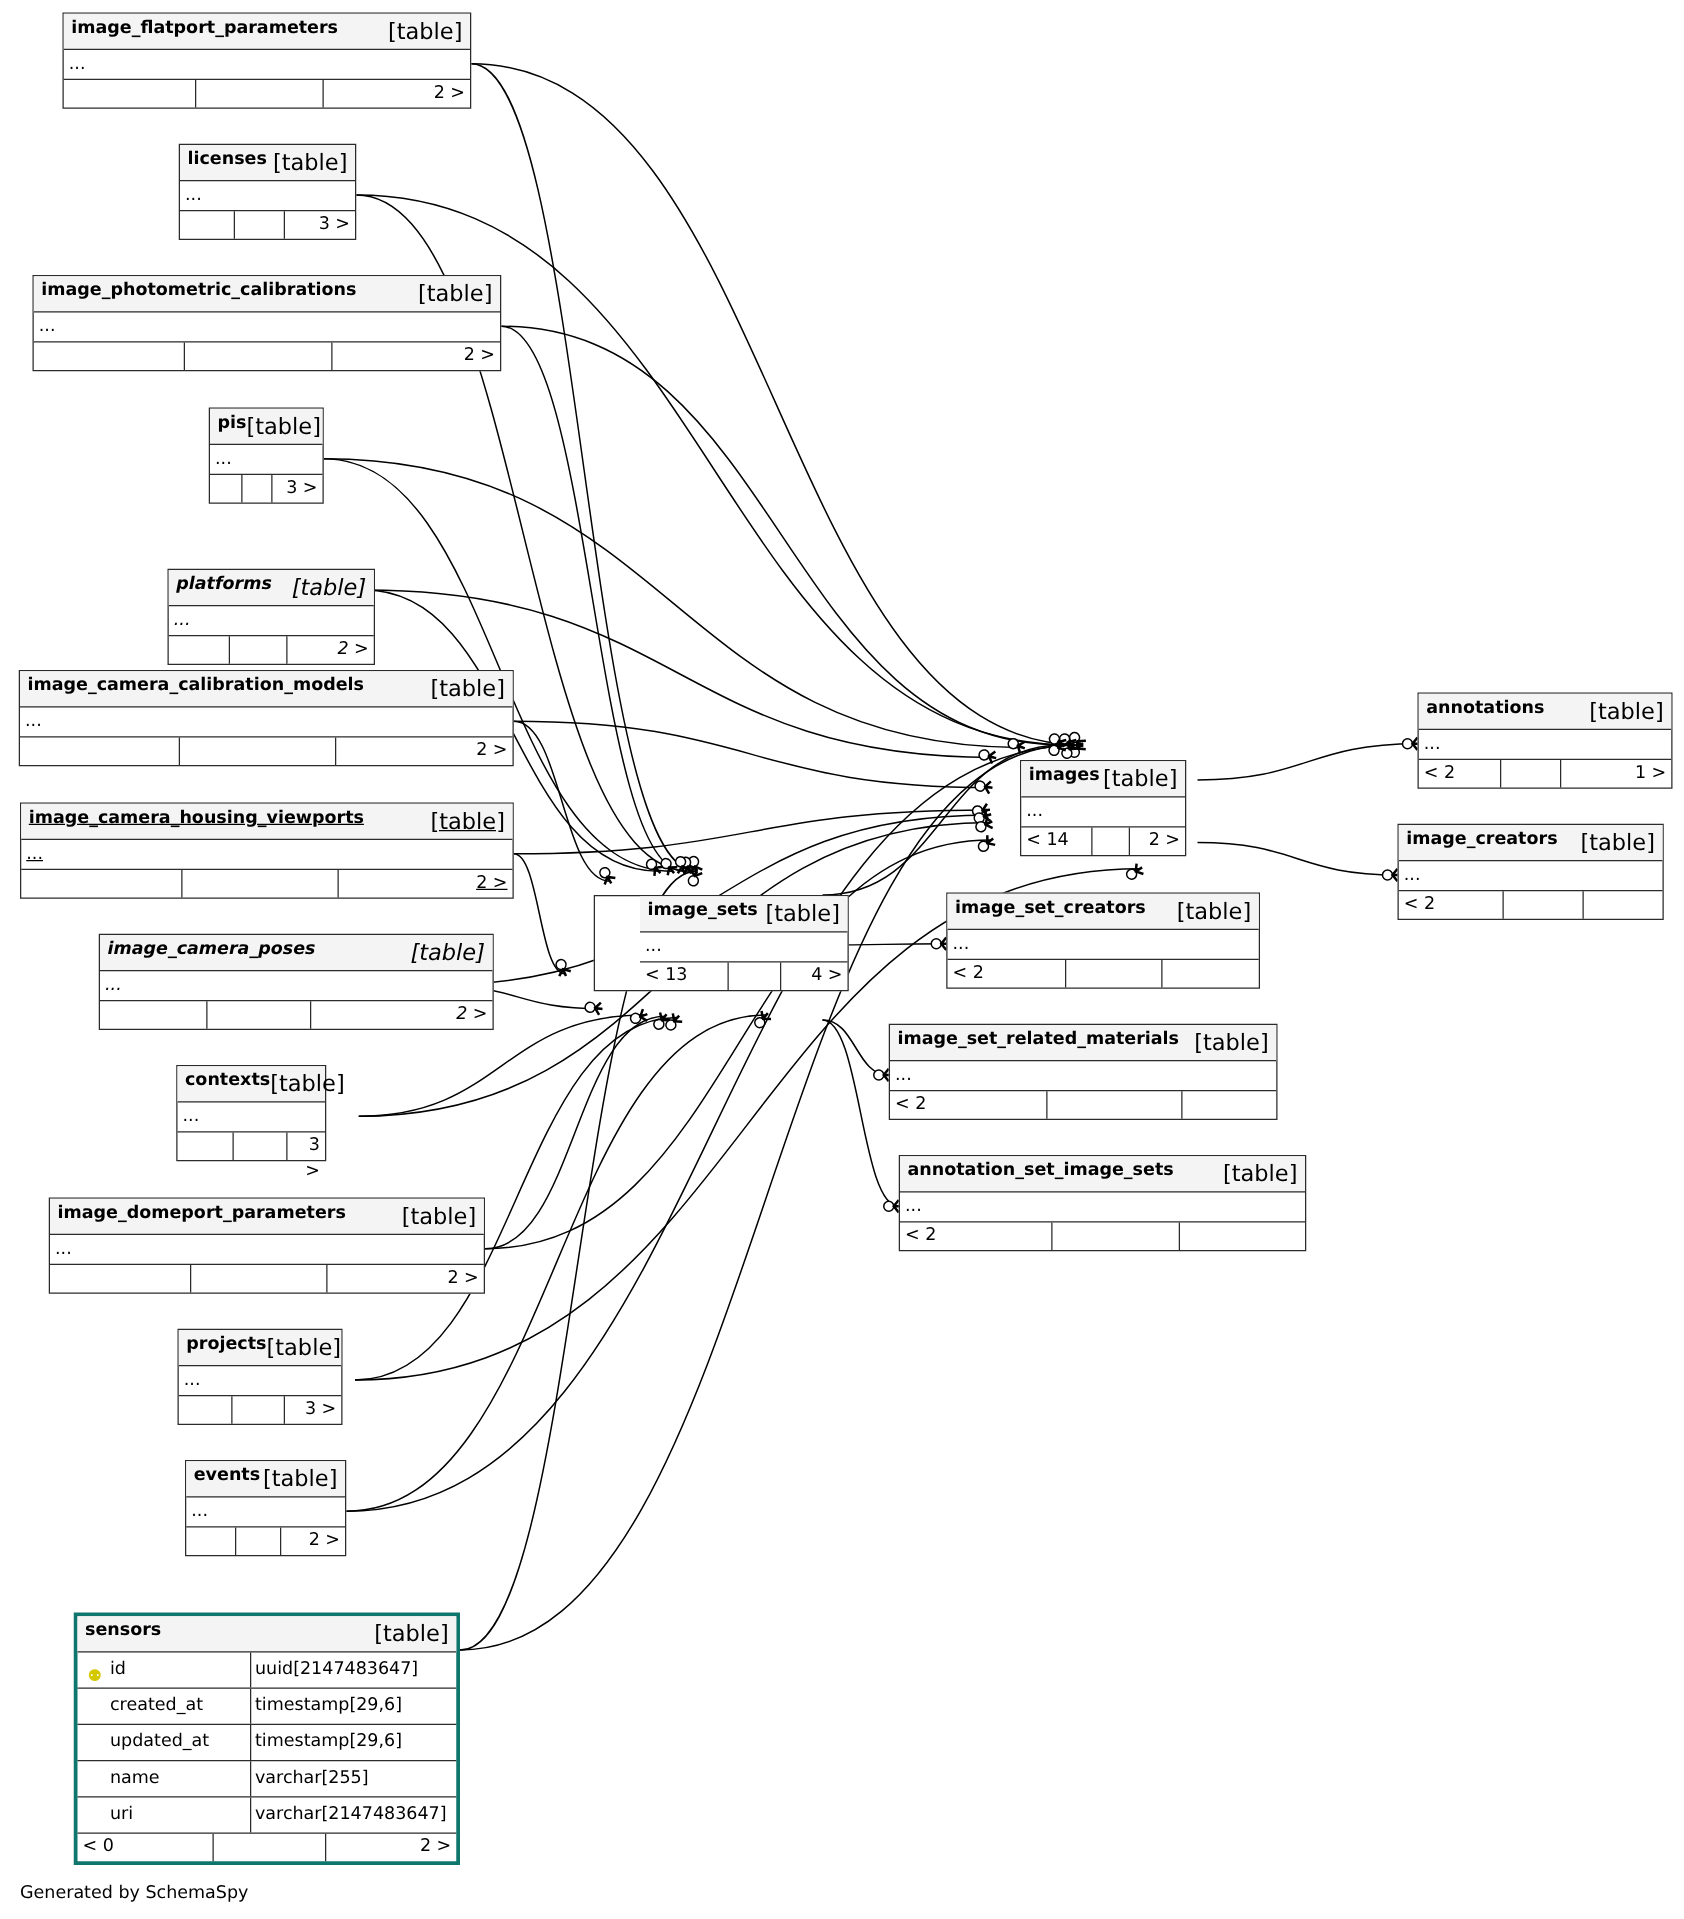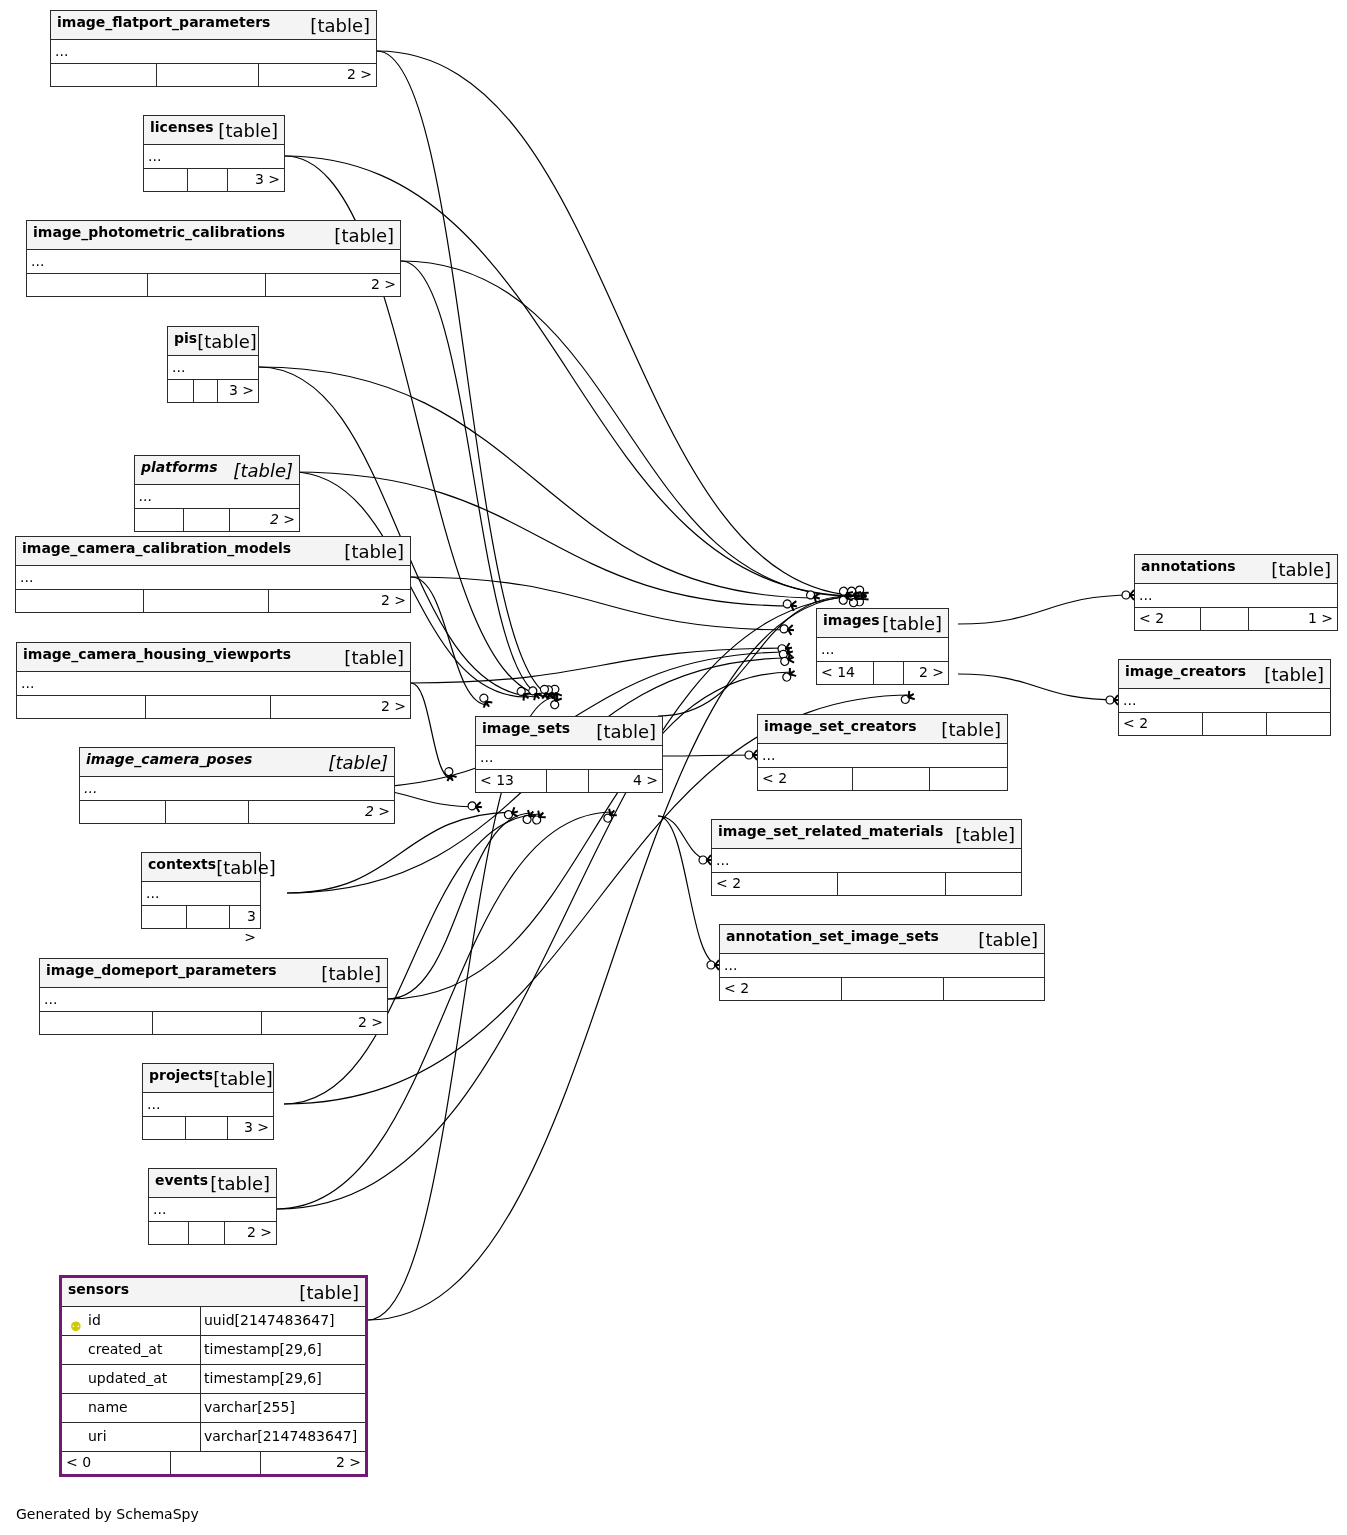--- a/index.html
+++ b/index.html
@@ -1,19 +1,19 @@
 <!DOCTYPE html>
 <html><head>
 <meta charset="utf-8">
 <style>
   html,body{margin:0;padding:0;background:#fff;}
   body{width:1347px;height:1535px;position:relative;overflow:hidden;font-family:"DejaVu Sans",sans-serif;color:#000;}
   #edges{position:absolute;left:0;top:0;width:1347px;height:1535px;pointer-events:none;}
   .tbl{position:absolute;border:1.5px solid #2b2b2b;background:#fff;box-sizing:border-box;font-size:14px;}
-  .tbl.focus{border:3px solid #701a75;}
+  .tbl.focus{border:3px solid #0f766e;margin-top:15px;}
   .hdr{display:flex;justify-content:space-between;align-items:center;background:#f4f4f4;border-bottom:1.5px solid #2b2b2b;height:29px;padding:0 6px;box-sizing:border-box;}
   .hdr .name{font-weight:bold;font-size:14px;position:relative;top:-3px;}
   .hdr .kind{font-size:18px;}
   .body{height:24px;border-bottom:1.5px solid #2b2b2b;padding:0 4px;box-sizing:border-box;line-height:22px;}
   .foot{display:flex;height:22px;}
   .foot div{box-sizing:border-box;line-height:21px;padding:0 4px;}
   .foot div+div{border-left:1.5px solid #2b2b2b;}
   .foot .r{text-align:right;}
   .col{display:flex;height:29px;border-bottom:1.5px solid #2b2b2b;box-sizing:border-box;line-height:27px;}
   .col .cn{width:139px;border-right:1.5px solid #2b2b2b;padding-left:26px;box-sizing:border-box;position:relative;}
@@ -253,21 +253,21 @@
       <span class="name">image_camera_calibration_models</span>
       <span class="kind">[table]</span>
     </div>
     <div class="body">...</div>
     <div class="foot">
       <div style="width:127px"></div>
       <div style="width:125px"></div>
       <div class="r" style="flex:1">2 &gt;</div>
     </div>
     </div>
-    <div class="tbl" id="t-image_camera_housing_viewports" style="left: 16px; top: 642px; width: 395px;">
+    <div class="tbl" id="t-image_camera_housing_viewports" style="left: 16px; top: 642px; width: 395px; text-decoration: underline;">
     <div class="hdr">
       <span class="name">image_camera_housing_viewports</span>
       <span class="kind">[table]</span>
     </div>
     <div class="body">...</div>
     <div class="foot">
       <div style="width:128px"></div>
       <div style="width:125px"></div>
       <div class="r" style="flex:1">2 &gt;</div>
     </div>
@@ -325,21 +325,21 @@
       <span class="name">events</span>
       <span class="kind">[table]</span>
     </div>
     <div class="body">...</div>
     <div class="foot">
       <div style="width:39px"></div>
       <div style="width:36px"></div>
       <div class="r" style="flex:1">2 &gt;</div>
     </div>
     </div>
-    <div class="tbl" id="t-image_sets" style="left: 475px; top: 716px; width: 188px;">
+    <div class="tbl" id="t-image_sets" style="left: 475px; top: 716px; width: 204px; padding-left: 36px;">
     <div class="hdr">
       <span class="name">image_sets</span>
       <span class="kind">[table]</span>
     </div>
     <div class="body">...</div>
     <div class="foot">
       <div style="width:70px">&lt; 13</div>
       <div style="width:42px"></div>
       <div class="r" style="flex:1">4 &gt;</div>
     </div>

